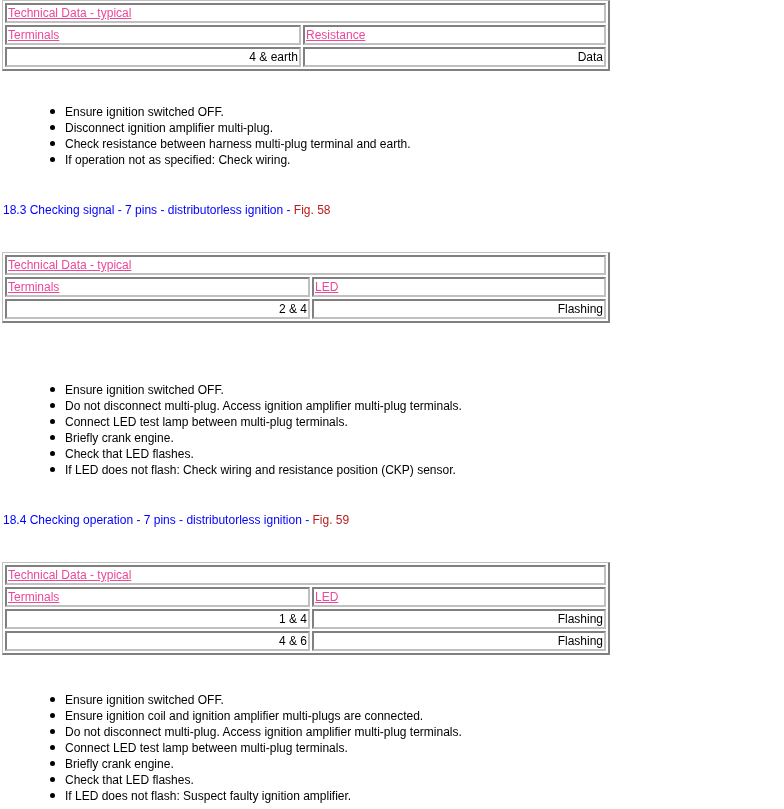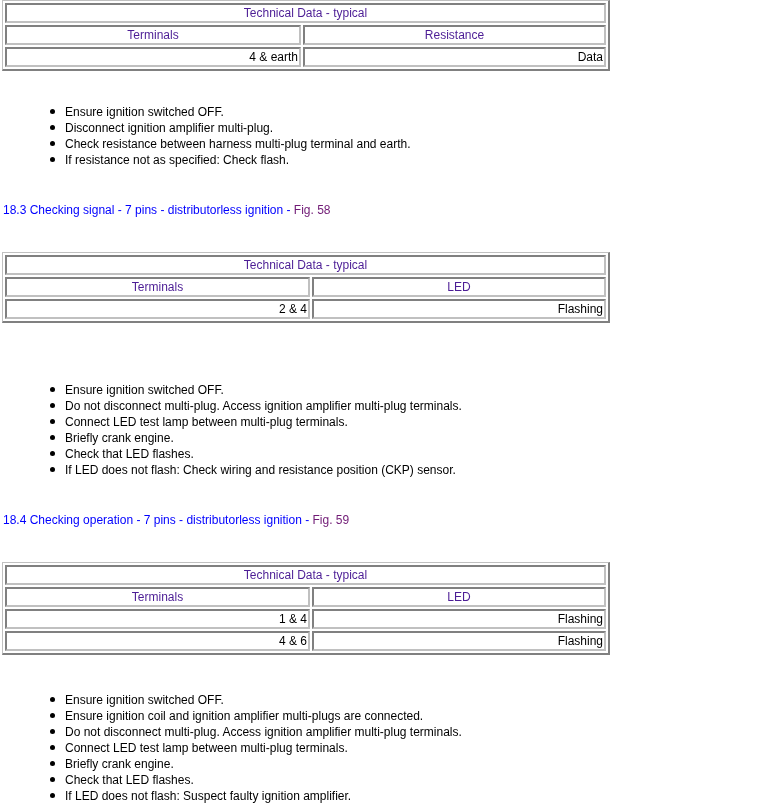--- a/index.html
+++ b/index.html
@@ -34,22 +34,23 @@
       border-right: 2px solid #c0c0c0;
       border-bottom: 2px solid #c0c0c0;
       height: 18px;
       padding: 0 1px;
       font-size: 12px;
       line-height: 16px;
       box-sizing: border-box;
       white-space: nowrap;
     }
     .tech-table td.hdr {
-      color: #4c1d95;
-      text-align: center;
+      color: #ec4899;
+      text-align: left;
+      text-decoration: underline;
     }
     .tech-table td.val {
       text-align: right;
     }
     .steps {
       position: absolute;
       left: 0;
       margin: 0;
       padding: 0 0 0 38px;
       list-style: none;
@@ -73,21 +74,21 @@
     }
     .section-heading {
       position: absolute;
       left: 3px;
       font-size: 12px;
       line-height: 16px;
       color: #0000ff;
       white-space: nowrap;
     }
     .section-heading .fig {
-      color: #701a75;
+      color: #b91c1c;
     }
   </style>
 </head>
 <body>
 
 <table class="tech-table" style="top:0px;">
   <tbody>
       <tr>
     <td class="hdr" colspan="2">Technical Data - typical</td>
   </tr>
@@ -99,21 +100,21 @@
     <td class="val">4 &amp; earth</td>
     <td class="val">Data</td>
   </tr>
 </tbody>
   </table>
 
 <ul class="steps" style="top:104px;">
   <li><span class="bullet"></span><span>Ensure ignition switched OFF.</span></li>
   <li><span class="bullet"></span><span>Disconnect ignition amplifier multi-plug.</span></li>
   <li><span class="bullet"></span><span>Check resistance between harness multi-plug terminal and earth.</span></li>
-  <li><span class="bullet"></span><span>If resistance not as specified: Check flash.</span></li>
+  <li><span class="bullet"></span><span>If operation not as specified: Check wiring.</span></li>
 </ul>
 
 <div class="section-heading" style="top:202px;">
   <span>18.3 Checking signal - 7 pins - distributorless ignition - </span><span class="fig">Fig. 58</span>
 </div>
 
 <table class="tech-table" style="top:252px;">
   <tbody>
       <tr>
     <td class="hdr" colspan="2">Technical Data - typical</td>

